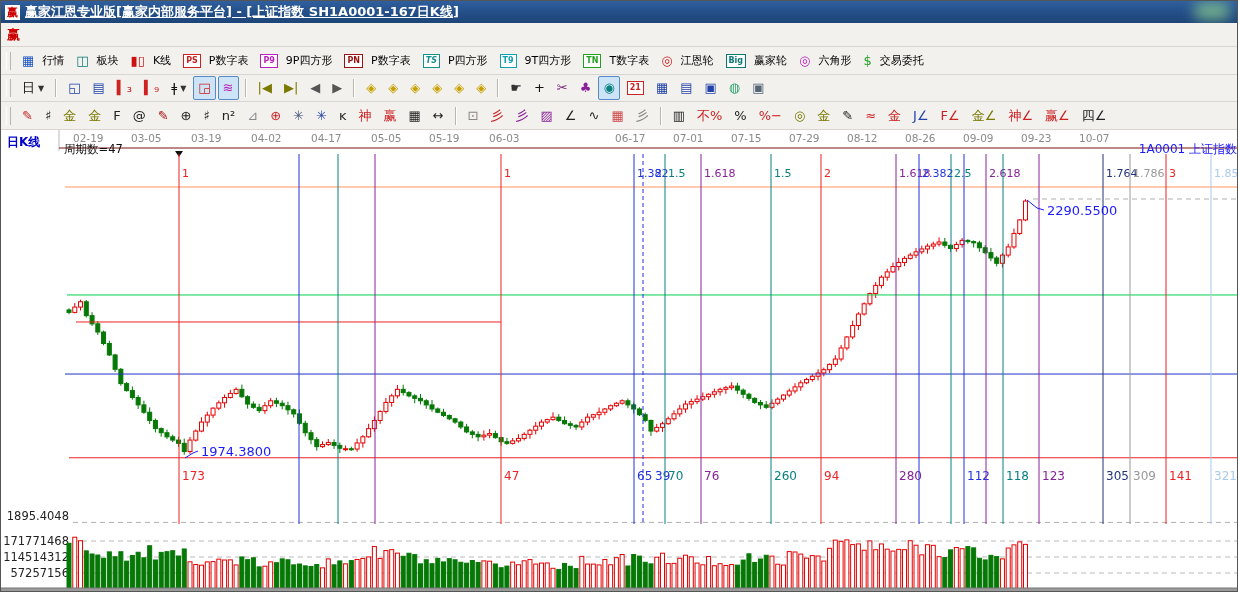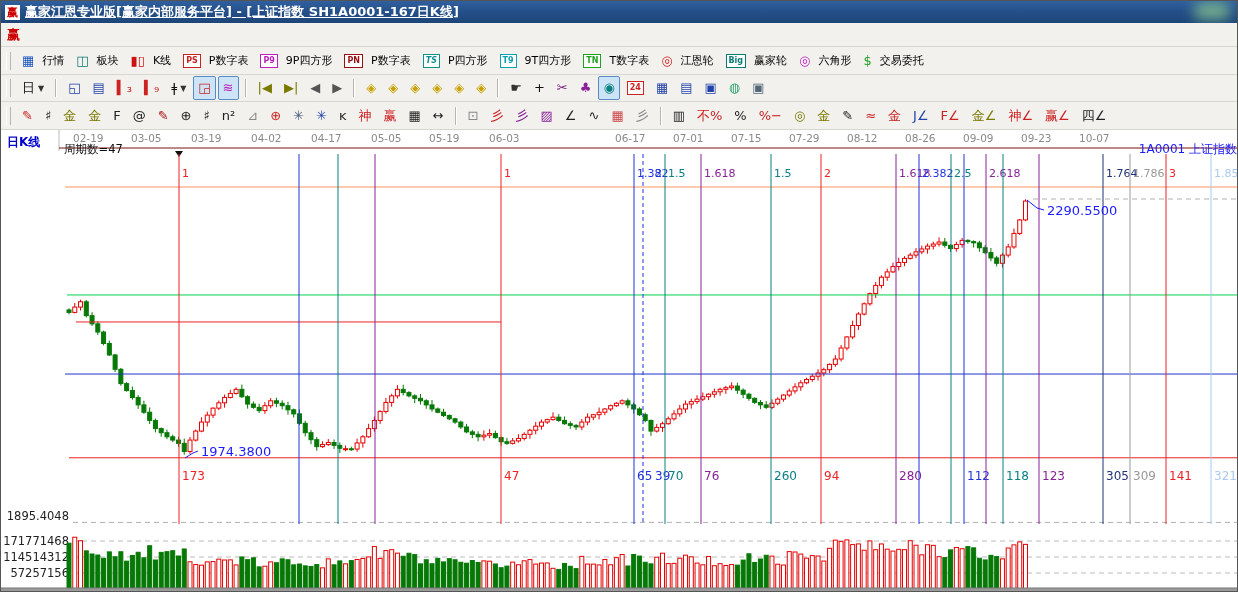--- a/index.html
+++ b/index.html
@@ -184,21 +184,21 @@
       <span class="tbi">
         <span class="glyph" style="color: rgb(119, 34, 119);">✂</span>
       </span>
       <span class="tbi">
         <span class="glyph" style="color: rgb(136, 34, 153);">♣</span>
       </span>
       <span class="tbi active">
         <span class="glyph" style="color: rgb(10, 128, 128);">◉</span>
       </span>
       <span class="tbi">
-        <span class="badge" style="color: rgb(204, 34, 34); border-color: rgb(204, 34, 34);">24</span>
+        <span class="badge" style="color: rgb(204, 34, 34); border-color: rgb(204, 34, 34);">21</span>
       </span>
       <span class="tbi">
         <span class="glyph" style="color: rgb(34, 68, 170);">▦</span>
       </span>
       <span class="tbi">
         <span class="glyph" style="color: rgb(34, 68, 170);">▤</span>
       </span>
       <span class="tbi">
         <span class="glyph" style="color: rgb(34, 68, 170);">▣</span>
       </span>

